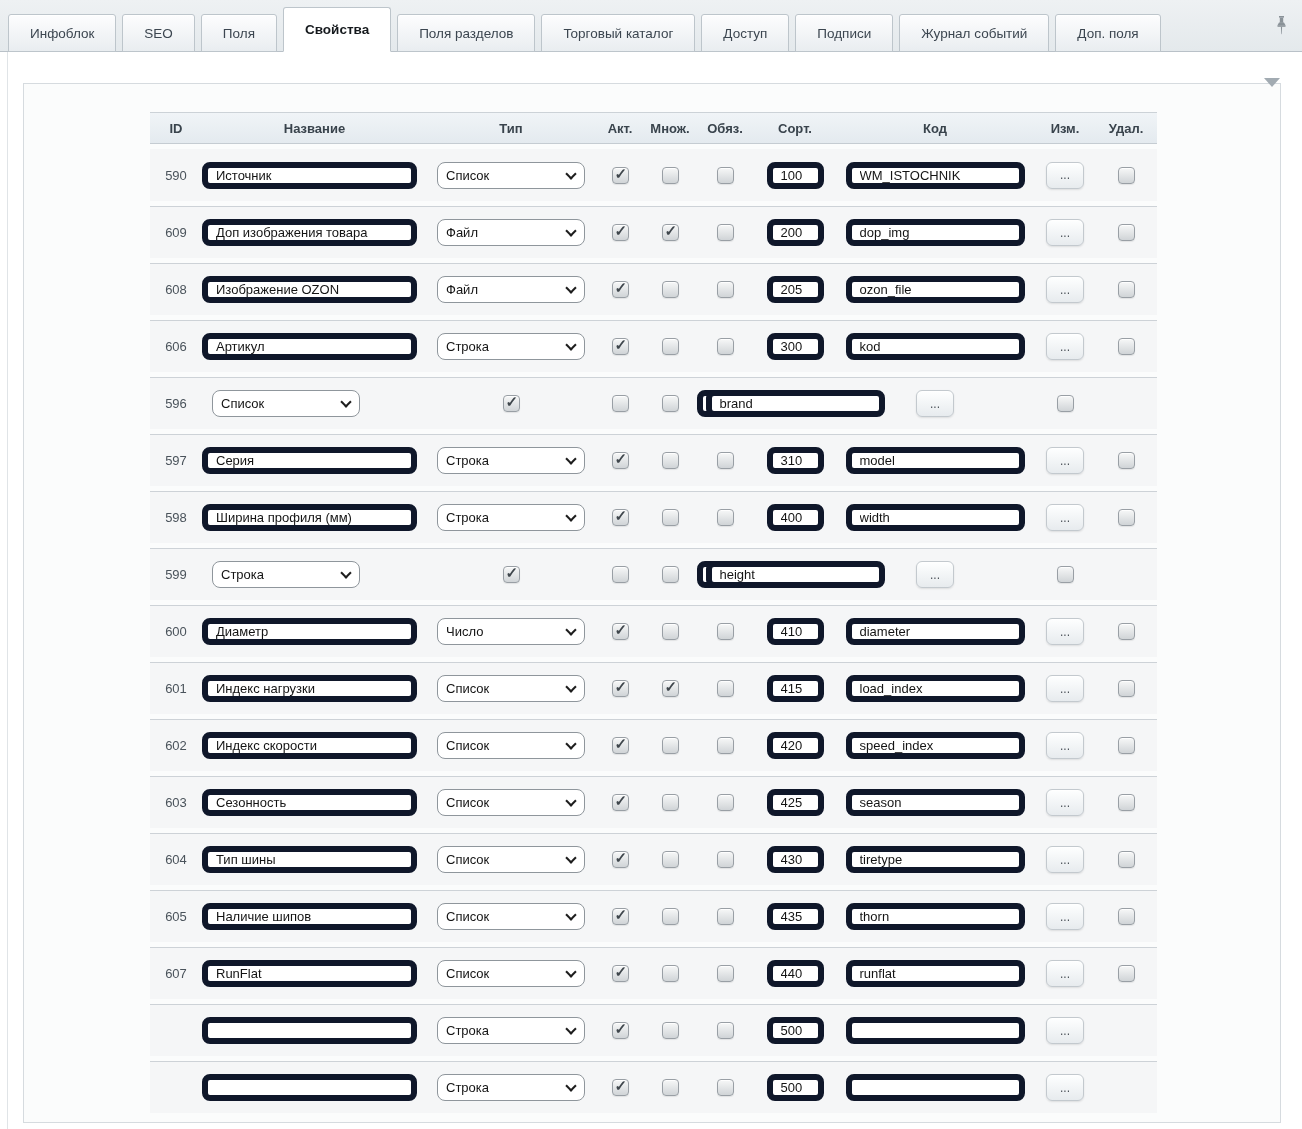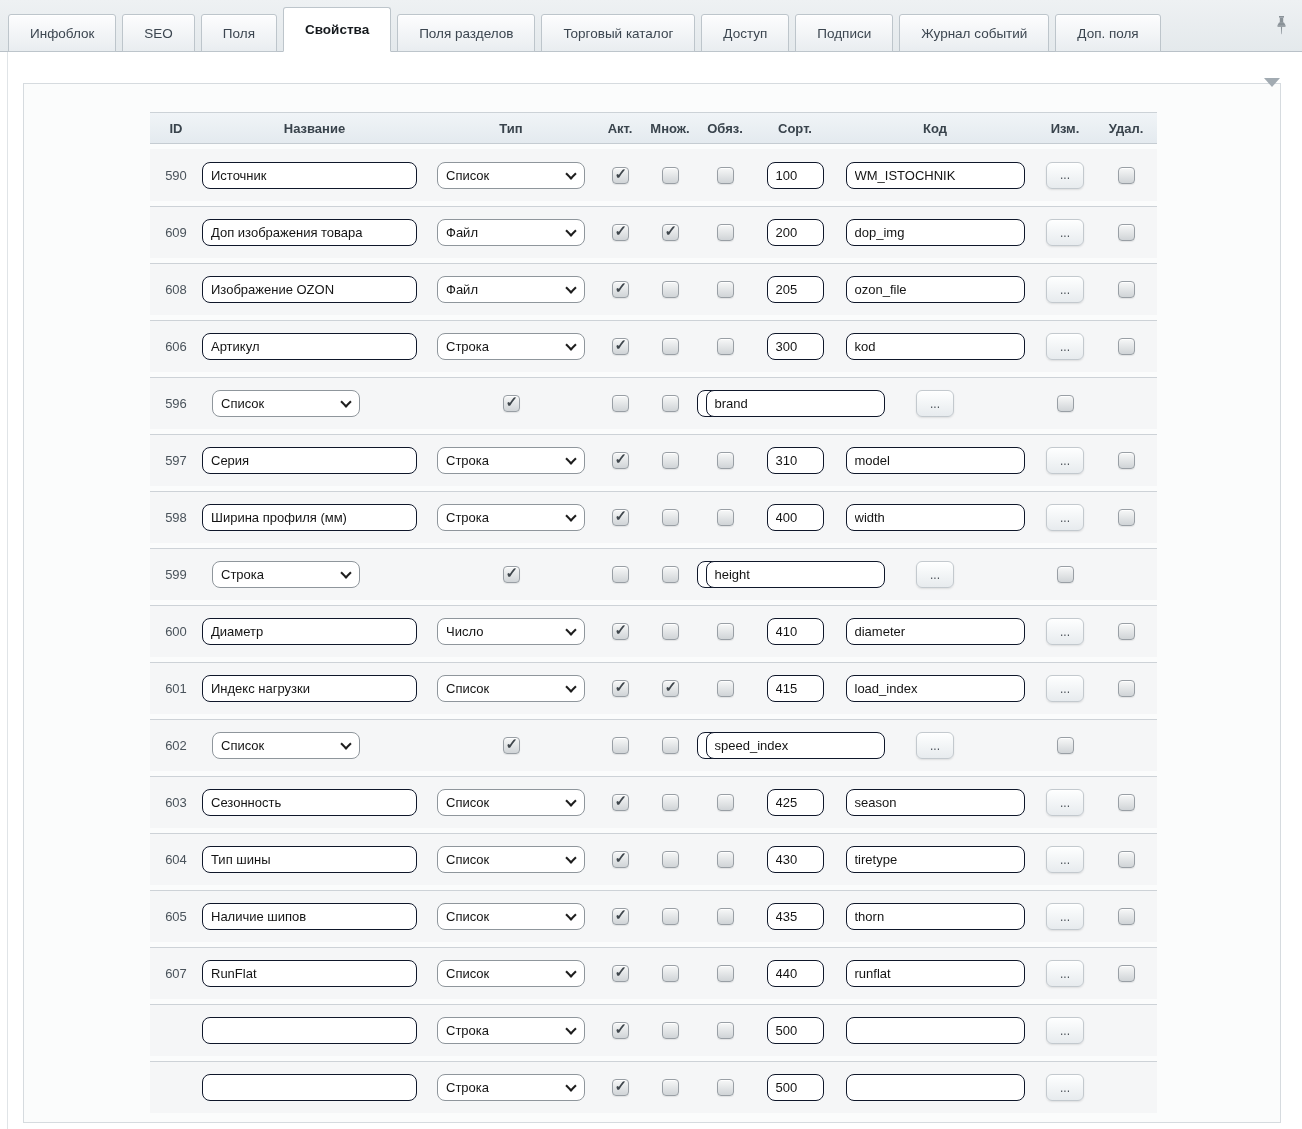--- a/index.html
+++ b/index.html
@@ -76,21 +76,21 @@
   .th { text-align:center; }
 
   .trow { height:52px; background:#f5f6f7; margin-top:5px; }
   .tbody .trow:not(:first-child) { border-top:1px solid #cdd2d7; }
 
   .c-id { text-align:center; color:#4a535b; font-size:13px; }
   .c-center { display:flex; justify-content:center; align-items:center; }
   .c-type { padding-left:10px; }
 
   input.txt {
-    height:27px; border:1px solid #0f172a; border-radius:8px;
+    height:27px; border:6px solid #0f172a; border-radius:8px;
     background:#fff; padding:0 8px; font-size:13px; color:#141414;
     font-family:inherit; outline:none;
   }
   .w-name { width:215px; }
   .w-sort { width:57px; }
   .w-code { width:179px; }
 
   .selwrap { position:relative; width:148px; display:inline-block; }
   select.sel {
     appearance:none; -webkit-appearance:none;
@@ -485,20 +485,23 @@
     </div>
     <div class="c-center">
       <button class="edit-btn">...</button>
     </div>
     <div class="c-center">
       <input type="checkbox" class="cb" style="">
     </div>
   </div>
           <div class="trow">
     <div class="c-id">602</div>
+    <div>
+      <input type="text" class="txt w-name" value="Индекс скорости" style="">
+    </div>
     <div class="c-type">
       <span class="selwrap">
         <select class="sel"><option>Список</option></select>
       </span>
     </div>
     <div class="c-center">
       <input type="checkbox" class="cb" checked="" style="">
     </div>
     <div class="c-center">
       <input type="checkbox" class="cb" style="">

